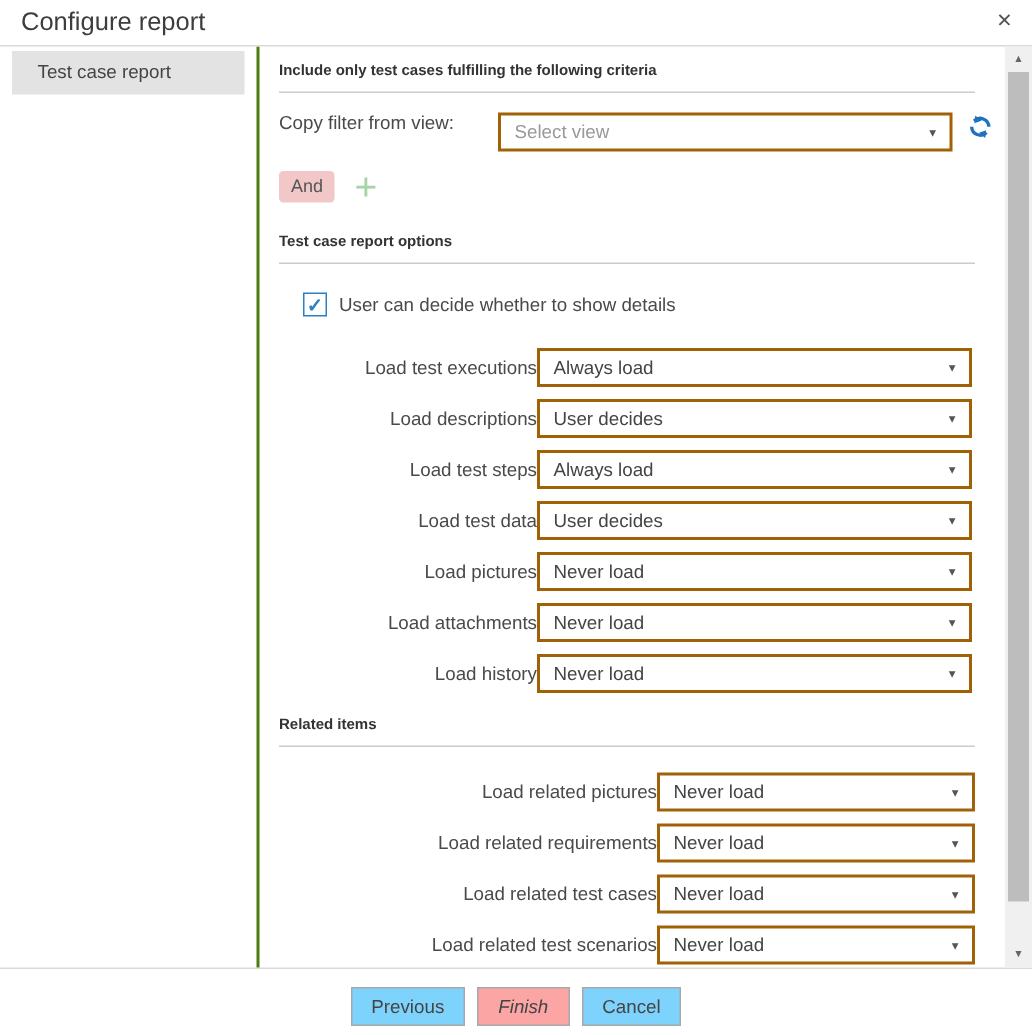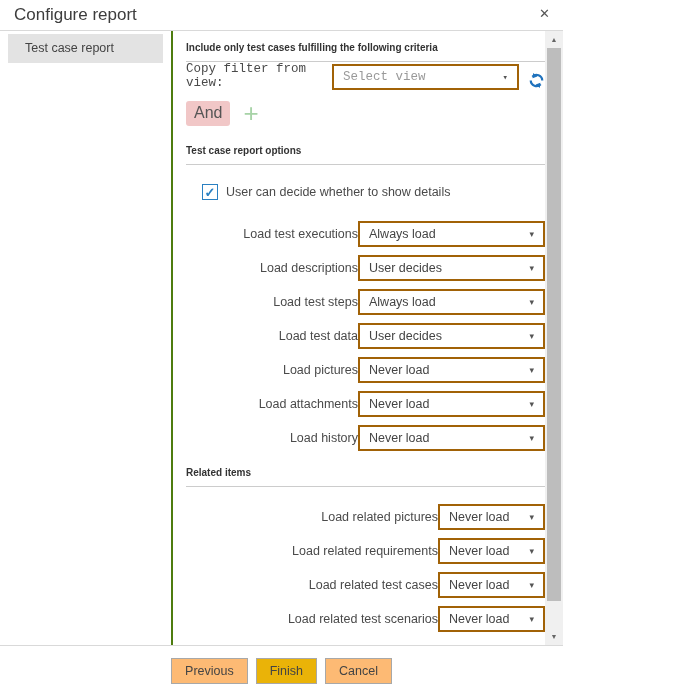--- a/index.html
+++ b/index.html
@@ -1,18 +1,18 @@
 <!DOCTYPE html>
 <html><head>
 <meta charset="utf-8">
 <style>
   * { box-sizing: border-box; }
   html,body { margin:0; padding:0; background:#fff; }
   .dialog {
-    width:563px; height:690px; background:#fff; position:relative; overflow:hidden;
+    width:688px; height:690px; background:#fff; position:relative; overflow:hidden;
     font-family:"Liberation Sans", sans-serif; color:#444;
   }
   
   .hdr { height:31px; border-bottom:1px solid #d9d9d9; position:relative; }
   .hdr h1 { margin:0; padding:5px 0 0 14px; font-size:17px; font-weight:400; color:#3d3d3d; }
   .close-btn { position:absolute; right:11px; top:5px; border:none; background:none; padding:2px;
     font-size:13px; color:#555; cursor:pointer; line-height:1; font-family:inherit; }
 
   
   .bodyrow { display:flex; height:614px; }
@@ -26,28 +26,28 @@
   .h2-options { margin-top:18px !important; }
   .h2-related { margin-top:14px !important; }
 
   .lbl { font-size:12.5px; color:#4a4a4a; }
 
   .select { height:26px; border:2px solid #a16207; background:#fff; display:flex;
     align-items:center; padding:0 9px; font-size:12.5px; color:#444; cursor:pointer; }
   .select .caret { margin-left:auto; font-size:9px; color:#555; padding-left:6px; }
   .select.is-placeholder .val { color:#999; }
 
-  .filter-row { display:flex; align-items:flex-end;font-family:Liberation Mono, monospace; }
+  .filter-row { margin-top:13px; display:flex; align-items:flex-start; }
   .filter-row .lbl { width:146px; flex:none; }
   .view-select { width:303px; }
   .refresh-btn { margin-left:9px; width:19px; height:19px; border:none; background:none;
     padding:0; cursor:pointer; display:flex; align-items:center; justify-content:center; }
 
   .and-row { margin-top:11px; display:flex; align-items:center; height:24px; }
-  .and-badge { background:#f1c7c7; color:#555; font-size:16px; padding:3px 8px 4px;
+  .and-badge { background:#f1c7c7; color:#555; font-size:12px; padding:3px 8px 4px;
     border-radius:3px; cursor:pointer; }
   .plus { color:#a7d3a7; font-size:26px; font-weight:300; margin-left:13px; line-height:20px;
     cursor:pointer; }
 
   .check-row { margin:19px 0 0 16px; display:flex; align-items:center; gap:8px;
     font-size:12.5px; color:#4a4a4a; }
   .checkbox { width:16px; height:16px; border:1px solid #2a80c2; background:#fff; flex:none;
     display:flex; align-items:center; justify-content:center; color:#2a80c2; font-size:13px;
     font-weight:bold; cursor:pointer; }
 
@@ -63,23 +63,23 @@
   .scrollbar { width:18px; background:#f0f0f0; position:relative; flex:none; }
   .sb-btn { height:16px; display:flex; align-items:center; justify-content:center;
     font-size:7px; color:#666; cursor:pointer; }
   .sb-btn.down { position:absolute; bottom:1px; left:0; right:0; }
   .sb-thumb { position:absolute; top:17px; left:2px; width:14px; height:553px;
     background:#bdbdbd; cursor:pointer; }
 
   
   .ftr { height:44px; border-top:1px solid #d9d9d9; display:flex; justify-content:center;
     gap:8px; padding-top:12px; }
-  .ftr button { height:26px; padding:0 13px; background:#fdba74; border:1px solid #a8a8a8;
+  .ftr button { height:26px; padding:0 13px; background:#7dd3fc; border:1px solid #a8a8a8;
     font-size:12.5px; color:#444; font-family:inherit; cursor:pointer; }
-  .ftr button.primary { background:#eab308; }
+  .ftr button.primary { background:#fca5a5;font-style:italic; }
 </style>
 </head>
 <body>
 
 <div class="dialog">
 
   <div class="hdr">
     <h1>Configure report</h1>
     <button class="close-btn">✕</button>
   </div>

